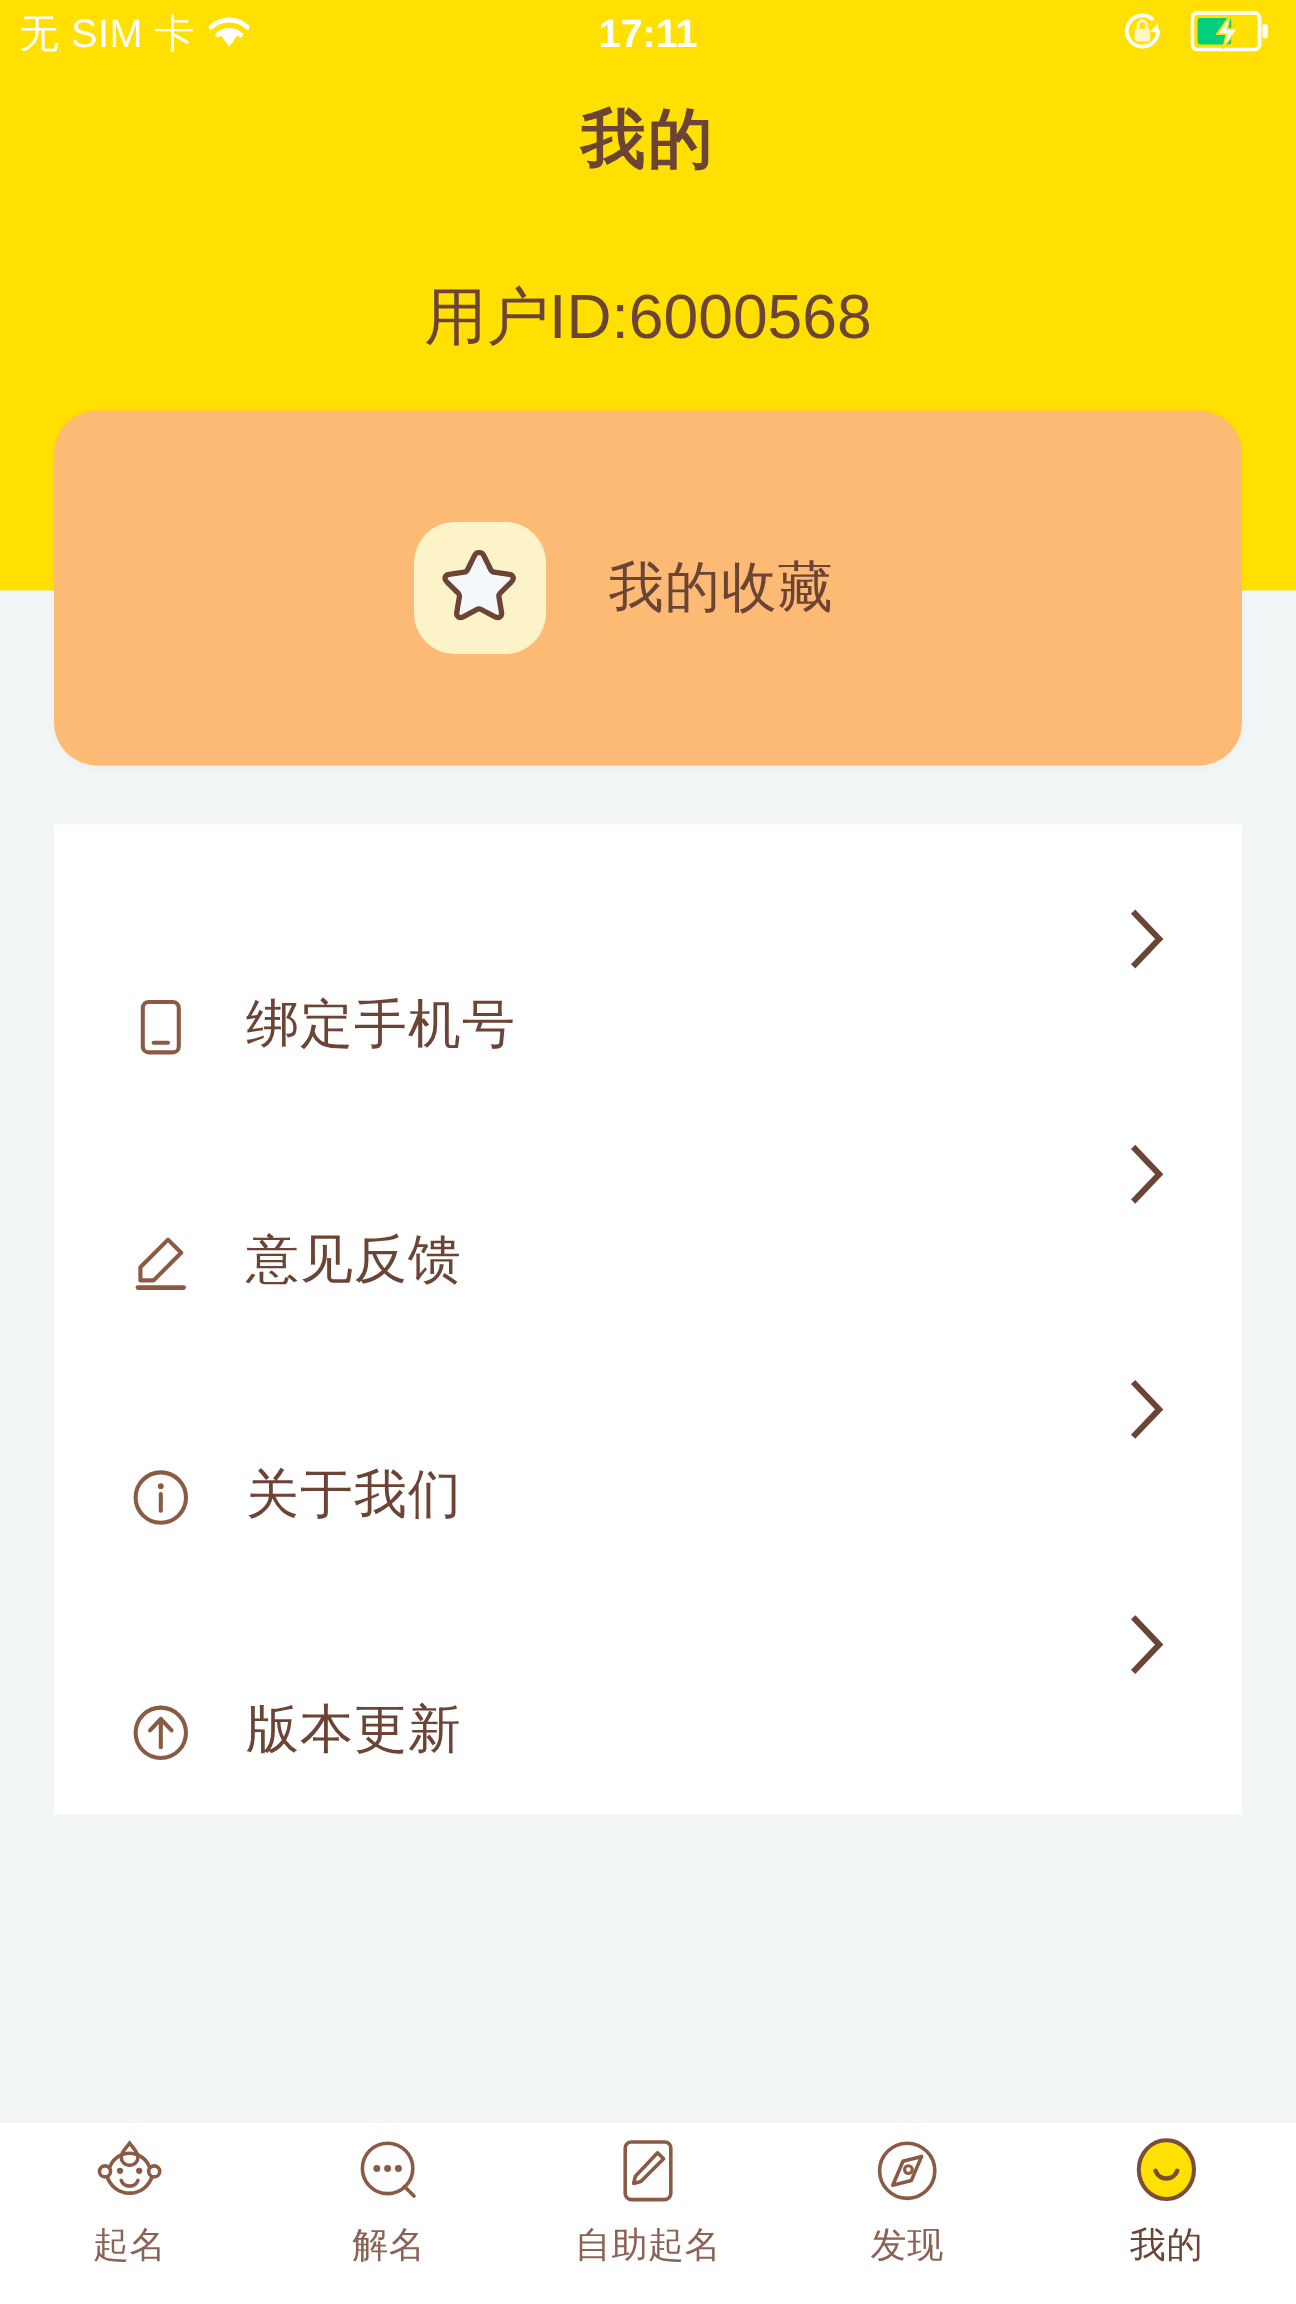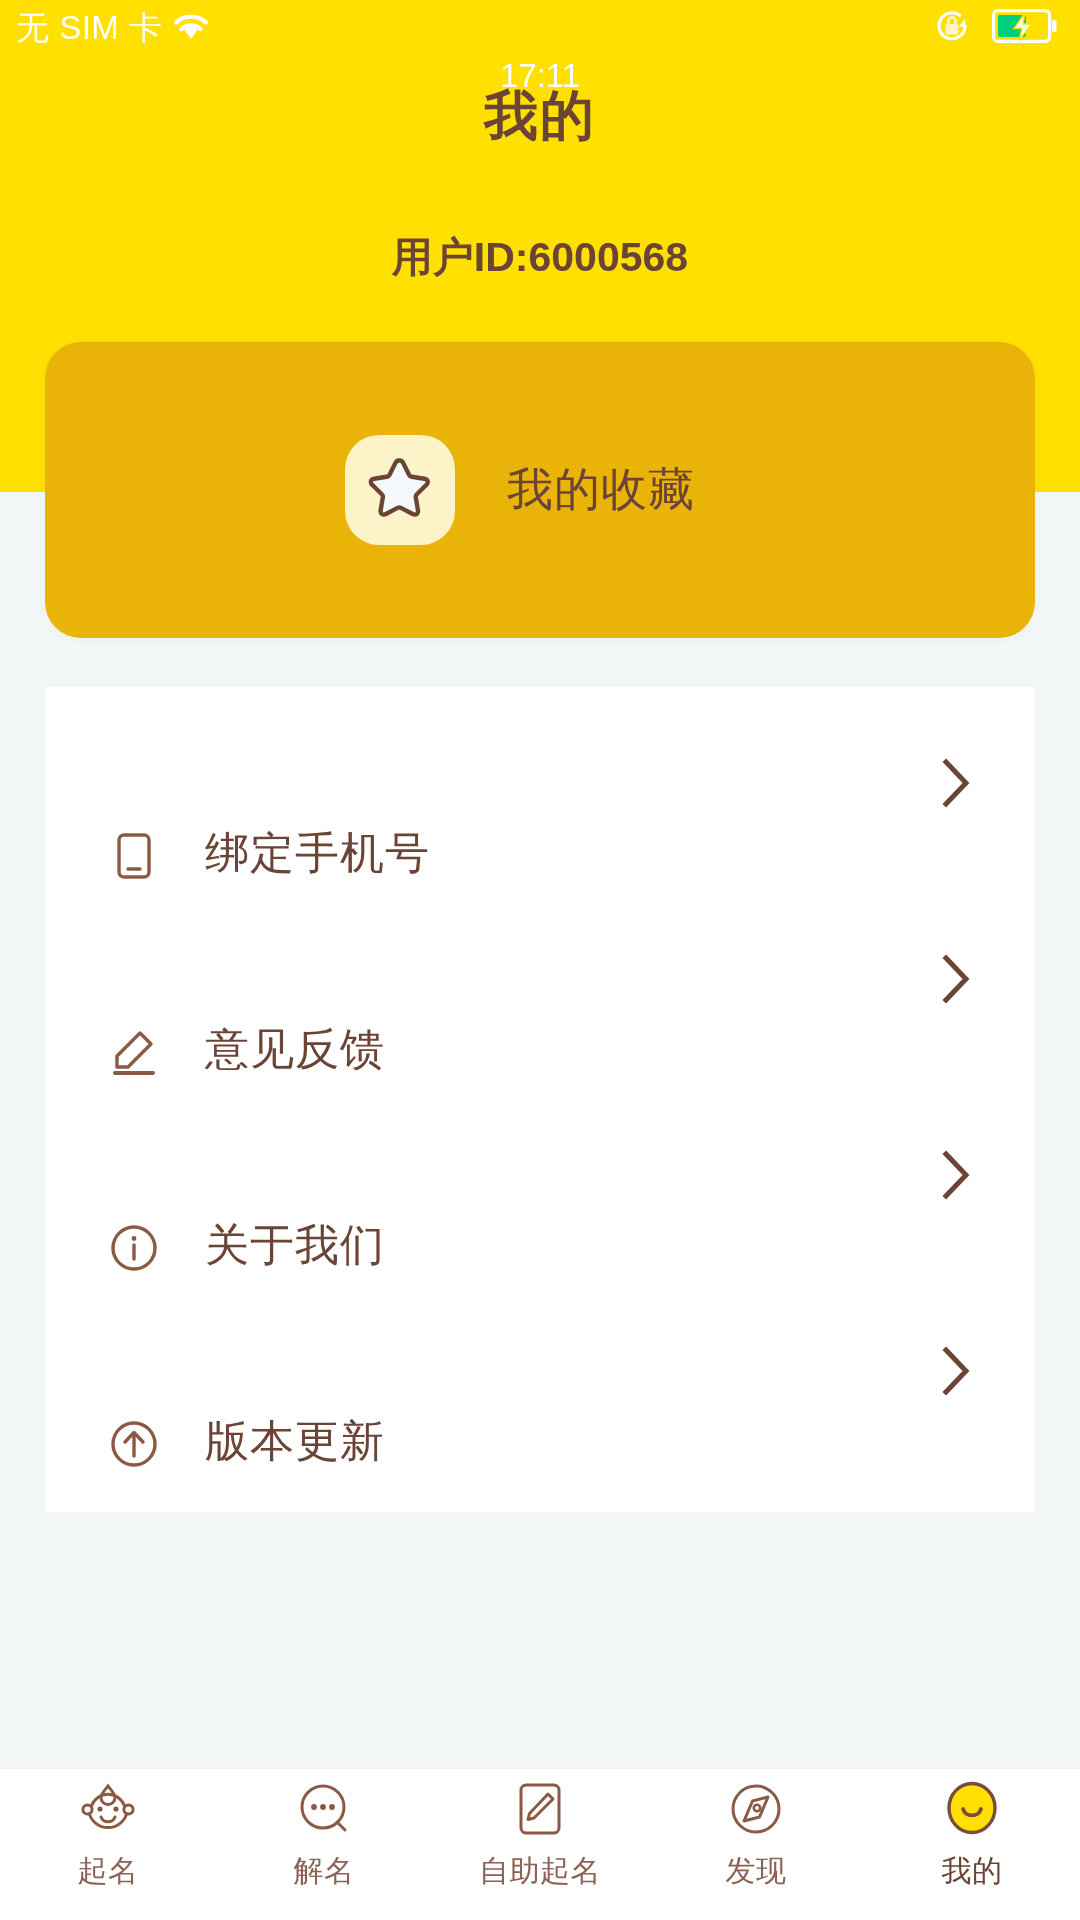--- a/index.html
+++ b/index.html
@@ -31,45 +31,45 @@
     display:flex; align-items:center; gap:9px;
   }
   #status-left .txt{
     color:#ffffff; font-size:33px; letter-spacing:0.5px;
     line-height:56px; font-weight:400;
   }
   #wifi-icon{ display:block; }
   #status-time{
     position:absolute; left:0; top:0; width:1080px; height:56px;
     text-align:center; line-height:56px;
-    color:#ffffff; font-size:33px; font-weight:400;margin-top:48px;
+    color:#ffffff; font-size:33px; font-weight:700;
   }
   #status-right{
     position:absolute; right:22px; top:0; height:56px;
     display:flex; align-items:center; gap:20px;
   }
 
   
   #page-title{
     position:absolute; left:0; top:80px; width:1080px;
     text-align:center;
     font-size:54px; font-weight:bold; color:#6b4436;
     letter-spacing:2px;
   }
   #user-id{
     position:absolute; left:0; top:230px; width:1080px;
     text-align:center;
-    font-size:41px; color:#6b4436; font-weight:700;
+    font-size:52px; color:#6b4436; font-weight:400;
   }
 
   
   #favorites-card{
     position:absolute; left:45px; top:342px;
     width:990px; height:296px;
-    background:#eab308;
+    background:#fdba74;
     border-radius:36px;
     display:flex; align-items:center;
     padding-left:300px;
     box-shadow:0 2px 10px rgba(0,0,0,0.03);
   }
   #fav-icon-box{
     width:110px; height:110px;
     background:#fcf4c8;
     border-radius:34px;
     display:flex; align-items:center; justify-content:center;

